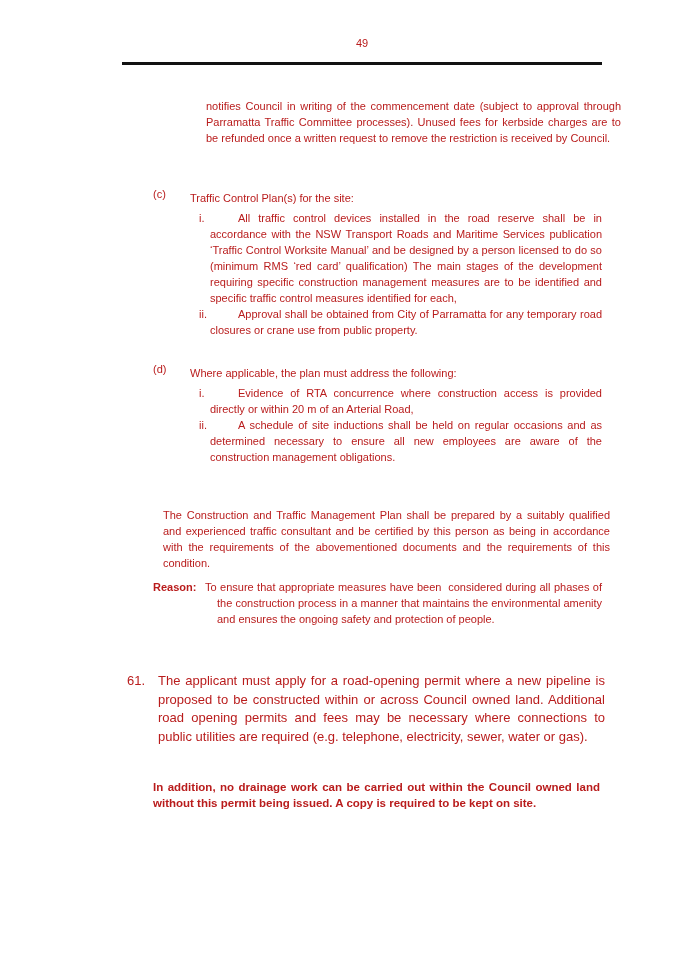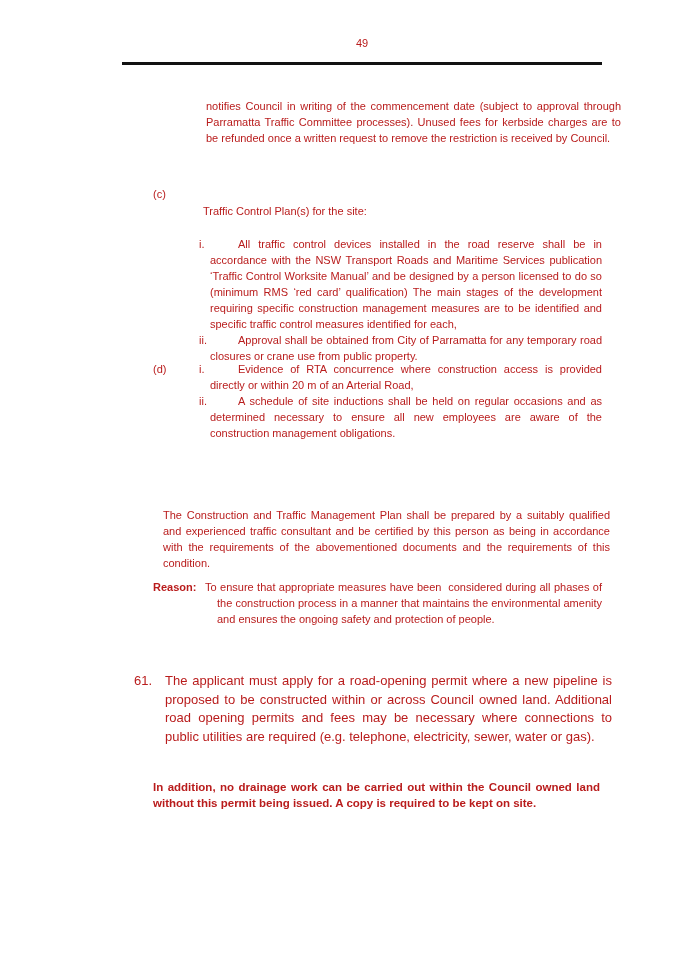--- a/index.html
+++ b/index.html
@@ -33,21 +33,21 @@
     top: 98px; left: 186px; width: 415px; margin-left: 20px;
   }
 
   .clause {
     position: absolute;
     left: 186px; width: 416px;
   }
   .clause-c { top: 186px; }
   .clause-d { top: 361px; }
   .clause-label { position: absolute; left: -33px; top: 0; }
-  .clause-heading { margin: 17px; }
+  .clause-heading { margin: 4px; }
   .roman-item {
     position: relative;
     margin-left: 24px;      
     text-indent: 28px;      
   }
   .roman-num {
     position: absolute; left: -11px; top: 0; text-indent: 0;
   }
 
   .closing-para {
@@ -60,21 +60,21 @@
     top: 579px; left: 217px; width: 385px;
     text-indent: -12px;     
   }
   .reason-label {
     position: absolute; left: -64px; top: 0;
     font-weight: bold; text-indent: 0;
   }
 
   .cond61 {
     position: absolute;
-    top: 672px; left: 165px; width: 447px;
+    top: 672px; left: 158px; width: 447px;
     font-size: 13px; line-height: 18.5px;
   }
   .cond61-num { position: absolute; left: -31px; top: 0; }
 
   .cond61-p2 {
     position: absolute;
     top: 779px; left: 153px; width: 447px;
     font-size: 11.5px; line-height: 16px; font-weight: bold;
   }
 </style>
@@ -96,20 +96,21 @@
       <span>All traffic control devices installed in the road reserve shall be in accordance with the NSW Transport Roads and Maritime Services publication ‘Traffic Control Worksite Manual’ and be designed by a person licensed to do so (minimum RMS ‘red card’ qualification) The main stages of the development requiring specific construction management measures are to be identified and specific traffic control measures identified for each,</span>
     </div>
     <div class="roman-item j">
       <span class="roman-num">ii.</span>
       <span>Approval shall be obtained from City of Parramatta for any temporary road closures or crane use from public property.</span>
     </div>
   </div>
 
   <div class="clause clause-d t11">
     <span class="clause-label">(d)</span>
+    <p class="clause-heading">Where applicable, the plan must address the following:</p>
     <div class="roman-item j">
       <span class="roman-num">i.</span>
       <span>Evidence of RTA concurrence where construction access is provided directly or within 20 m of an Arterial Road,</span>
     </div>
     <div class="roman-item j">
       <span class="roman-num">ii.</span>
       <span>A schedule of site inductions shall be held on regular occasions and as determined necessary to ensure all new employees are aware of the construction management obligations.</span>
     </div>
   </div>
 

